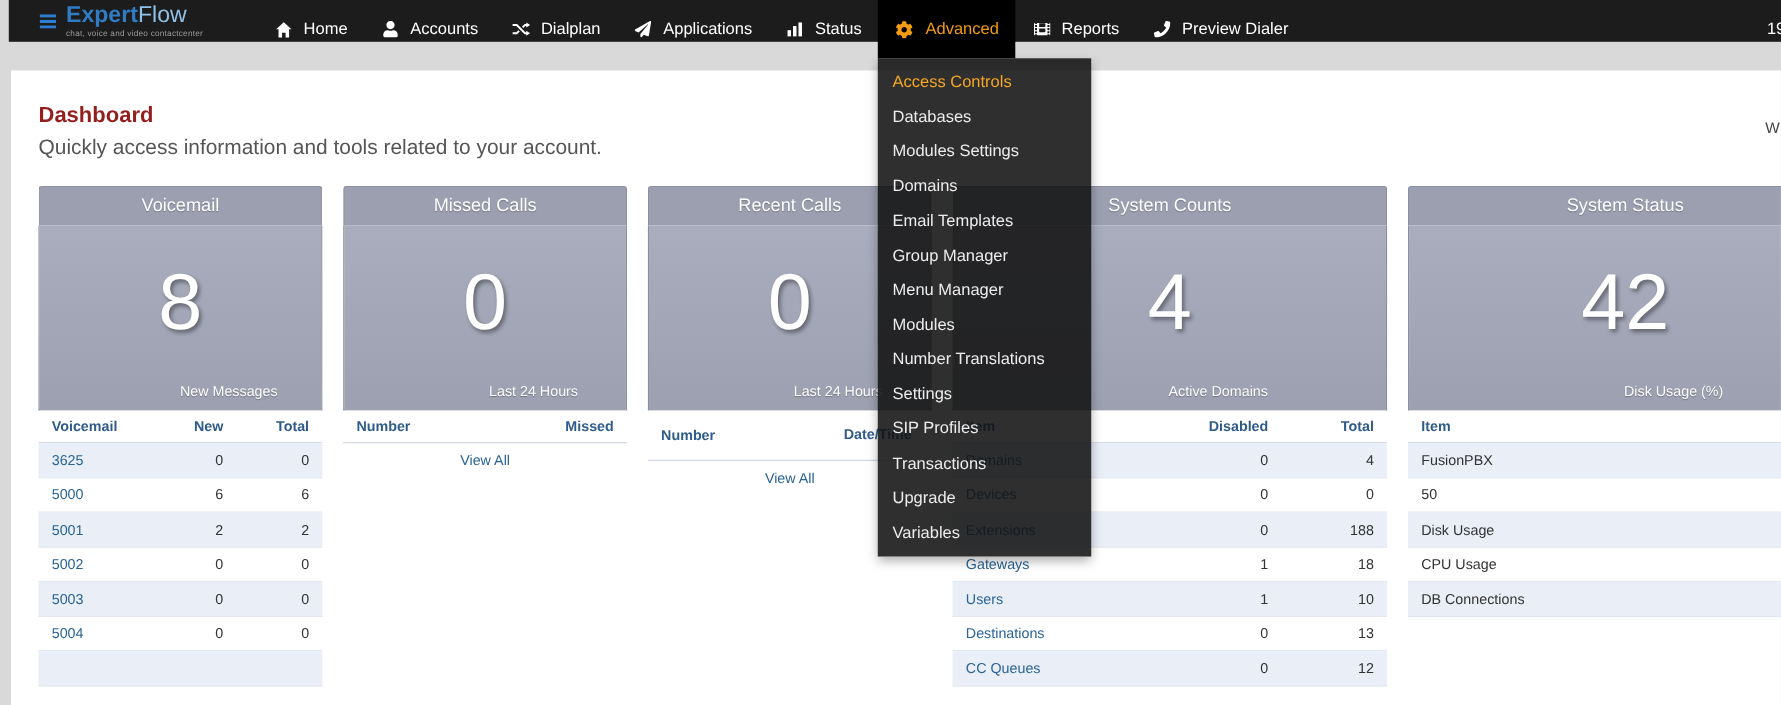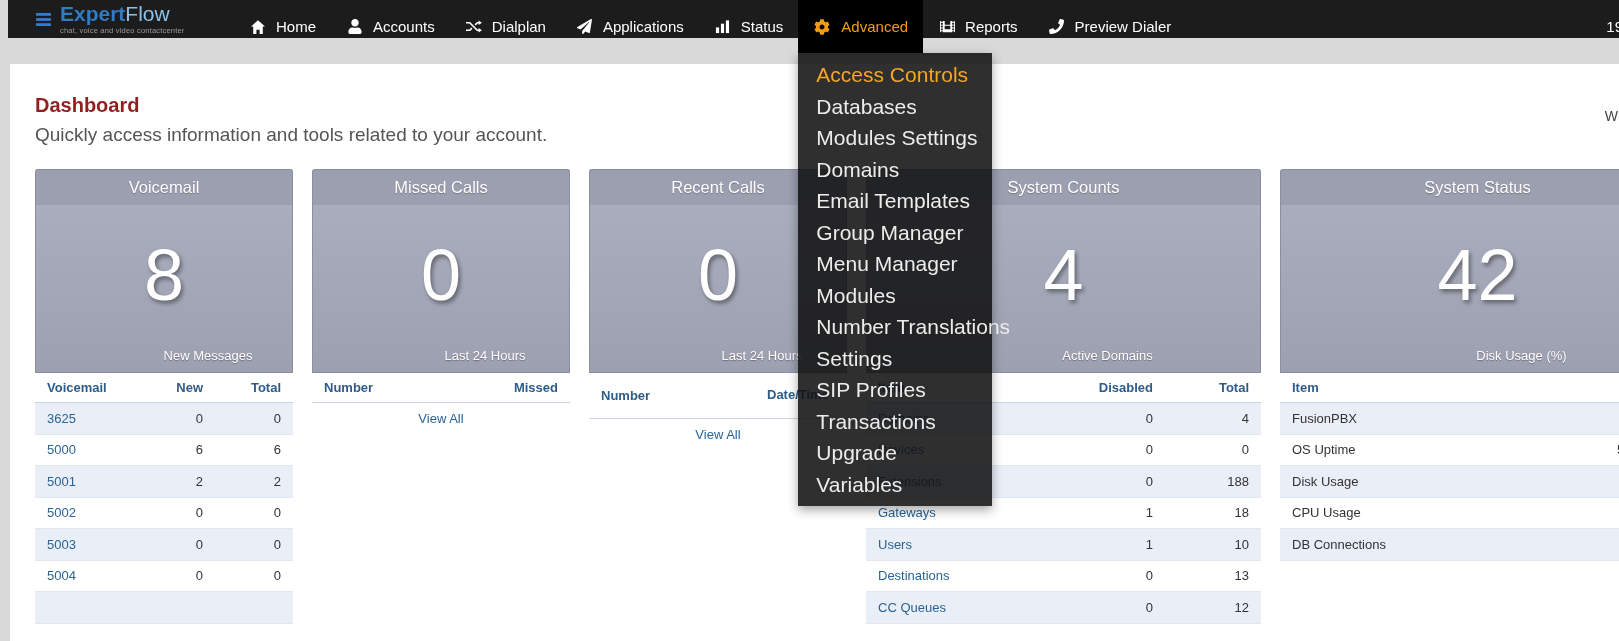--- a/index.html
+++ b/index.html
@@ -14,21 +14,21 @@
   .brand-primary{color:#2f7bc4;}
   .brand-secondary{color:#8fc1e8;font-weight:normal;}
   .logo-tagline{font-size:7.5px;color:#9a9a9a;margin-top:2px;letter-spacing:.2px;}
   .nav{display:flex;height:53px;align-items:stretch;margin-left:10px;}
   .nav-item{display:flex;align-items:center;gap:9px;padding:0 15px;color:#fff;font-size:15px;cursor:pointer;position:relative;white-space:nowrap;}
   .nav-item.active{background:#000;color:#f39c12;gap:10px;}
   .nav-ic{display:inline-flex;width:18px;justify-content:center;align-items:center;}
   .nav-right{position:absolute;right:4px;top:0;height:53px;display:flex;align-items:center;color:#fff;font-size:15px;}
   
   .dropdown{position:absolute;top:53px;left:0;width:194px;background:rgba(16,16,16,0.87);z-index:90;padding:6px 0;box-shadow:0 4px 10px rgba(0,0,0,0.35);}
-  .dd-item{height:31.5px;line-height:31.5px;padding:0 18px;color:#ececec;font-size:21px;cursor:pointer;white-space:nowrap;font-weight:normal;}
+  .dd-item{height:31.5px;line-height:31.5px;padding:0 13px;color:#ececec;font-size:15px;cursor:pointer;white-space:nowrap;font-weight:normal;}
   .dd-item.active{color:#f5a623;}
   
   .page{position:absolute;top:64px;left:10px;width:1609px;height:577px;background:#fff;padding:30px 0 0 25px;box-sizing:border-box;overflow:hidden;}
   .page-title{color:#931f1f;font-size:20px;font-weight:bold;line-height:1.15;}
   .page-subtitle{color:#555;font-size:19px;margin-top:7px;}
   .welcome-clip{position:absolute;top:44px;right:1px;color:#444;font-size:14px;}
   
   .cards{display:flex;gap:19px;margin-top:23px;align-items:flex-start;}
   .card{width:258px;flex:none;font-size:13px;color:#333;}
   .card.wide{width:395px;}
@@ -303,21 +303,20 @@
       </div>
       <div class="tbl-head">
         <div class="cell col-sa">Item</div>
         <div class="cell col-sb"></div>
       </div>
       <div class="row odd">
         <div class="cell col-sa">FusionPBX</div>
         <div class="cell col-sb"></div>
       </div>
       <div class="row">
-        <div class="cell col-sa">OS Uptime</div>
         <div class="cell col-sb">50</div>
       </div>
       <div class="row odd">
         <div class="cell col-sa">Disk Usage</div>
         <div class="cell col-sb"></div>
       </div>
       <div class="row">
         <div class="cell col-sa">CPU Usage</div>
         <div class="cell col-sb"></div>
       </div>

